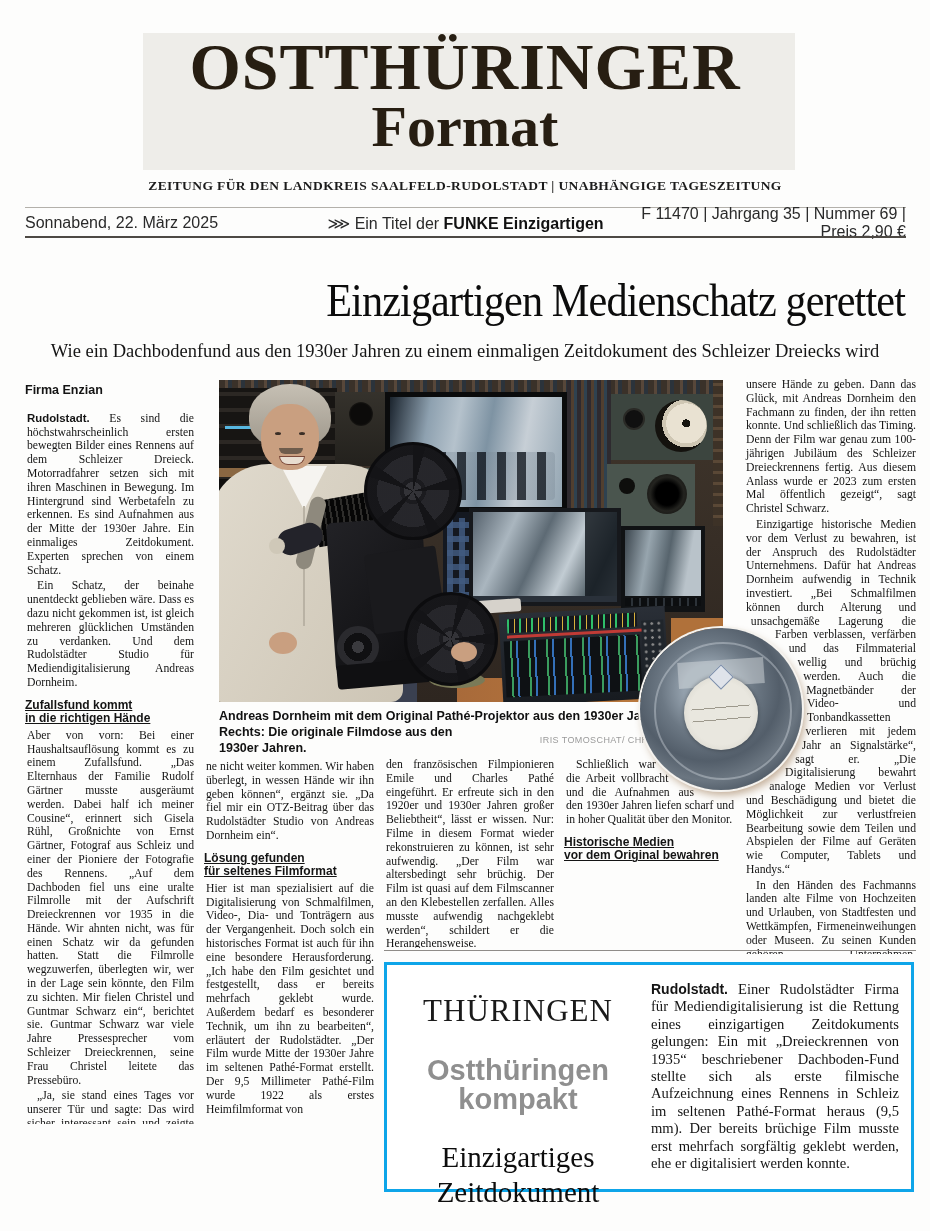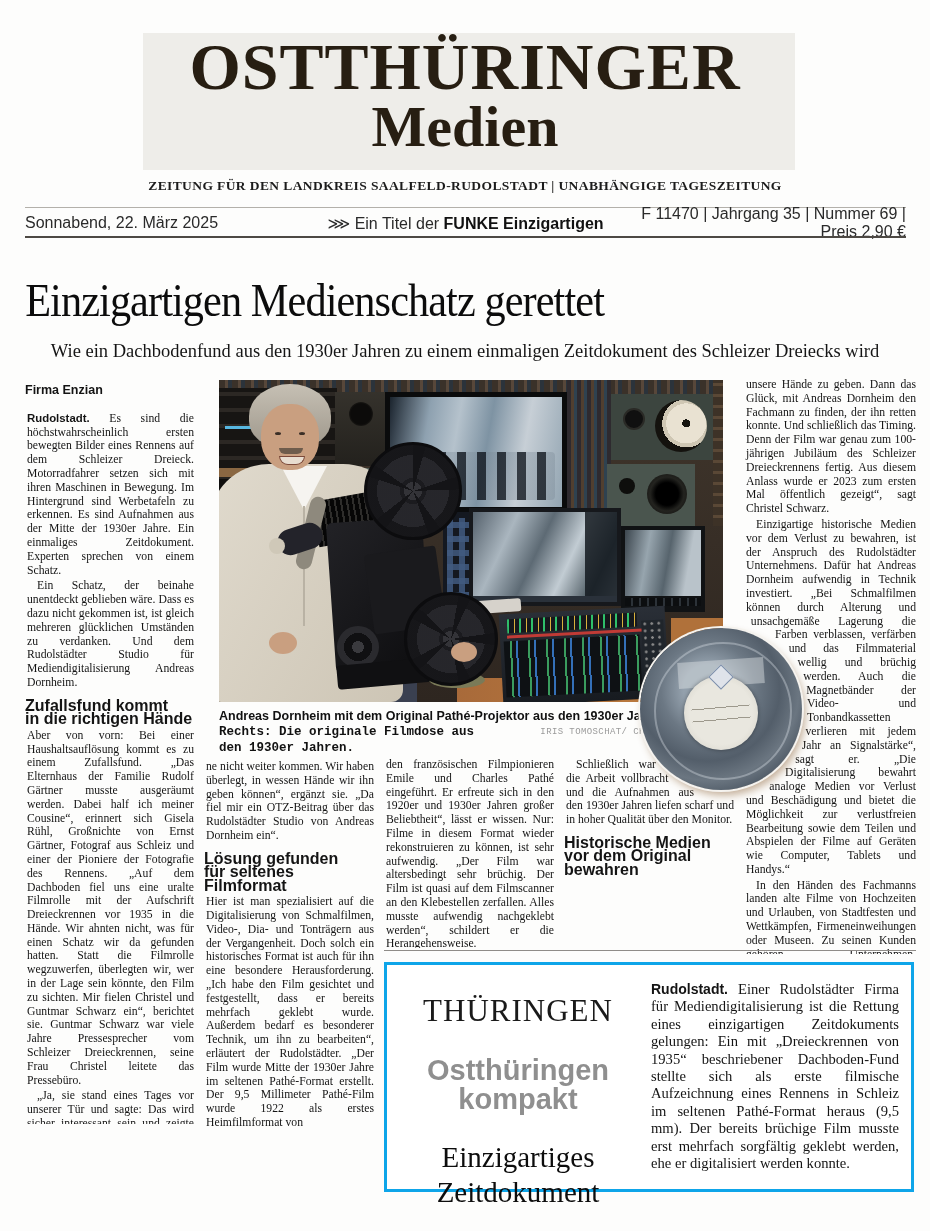--- a/index.html
+++ b/index.html
@@ -16,47 +16,47 @@
             letter-spacing:.4px;color:#1c1c1c;}
   .rule-light{left:25px;top:207px;width:881px;height:1px;background:#b3b0aa;}
   .topbar{left:25px;top:212px;width:881px;height:22px;display:flex;align-items:center;
           font-family:"Liberation Sans",sans-serif;font-size:16px;color:#2a2a2a;}
   .topbar .tleft{flex:0 0 280px;text-align:left;}
   .topbar .tcenter{flex:1;text-align:center;}
   .topbar .tright{flex:0 0 280px;text-align:right;}
   .topbar b{font-weight:bold;color:#111;}
   .rule-dark{left:25px;top:236px;width:881px;height:2px;background:#4d4944;}
   
-  .headline{left:0;top:276px;width:930px;text-align:left;font-size:46px;line-height:1.1;
+  .headline{left:0;top:276px;width:930px;text-align:right;font-size:46px;line-height:1.1;
             color:#0c0c0c;letter-spacing:-1px;}
   .headline span{display:inline-block;transform:scaleX(.92);transform-origin:center;}
   .subheadline{left:0;top:341px;width:930px;text-align:center;font-size:18.5px;color:#151515;}
   
   .col{position:absolute;font-size:11.7px;line-height:13.8px;text-align:justify;color:#141414;
        overflow:hidden;}
   .col p{margin:2px;}
   .col .ind{text-indent:10px;}
   .lead{font-family:"Liberation Sans",sans-serif;font-weight:bold;font-size:11.4px;}
-  .subhead{font-family:"Liberation Sans",sans-serif;font-weight:bold;font-size:16px;
-           line-height:13.5px;margin:9px 0 3px;white-space:pre-line;text-align:left;}
+  .subhead{font-family:"Liberation Sans",sans-serif;font-weight:bold;font-size:12px;
+           line-height:13.5px;margin:9px 0 3px;white-space:pre-line;text-align:left;text-decoration:underline;}
   .byline{font-family:"Liberation Sans",sans-serif;font-weight:bold;font-size:12.5px;
           margin:0 0 14px;text-align:left;}
   .c1{left:25px;top:384px;width:171px;height:740px;}
   .c2{left:204px;top:758px;width:172px;height:400px;}
   .c3{left:384px;top:756px;width:172px;height:192px;}
   .c4{left:564px;top:756px;width:172px;height:196px;}
   .c5{left:744px;top:376px;width:174px;height:578px;}
   .wrapR{float:right;width:80px;height:40px;shape-outside:circle(85px at 65px -51px);}
   .wrapL{float:left;width:70px;height:420px;shape-outside:circle(86px at -23px 333px);}
   
   .photo{left:219px;top:380px;width:504px;height:322px;background:linear-gradient(180deg,#40362c,#2e2620);overflow:hidden;}
   .photo div{position:absolute;}
   .caption{left:219px;top:708px;width:507px;font-family:"Liberation Sans",sans-serif;
            font-weight:bold;font-size:12.5px;line-height:16px;color:#111;}
-  .caption .row2{display:flex;align-items:flex-start;font-family:Liberation Mono, monospace;}
+  .caption .row2{display:flex;align-items:center;}
   .credit{font-weight:normal;font-size:9px;color:#9a9a9a;letter-spacing:.4px;margin-left:60px;white-space:nowrap;}
   
   .canister{left:640px;top:628px;width:162px;height:162px;border-radius:50%;z-index:6;
     background:radial-gradient(circle at 42% 38%,#93a0ac 0 18%,#6c7884 34%,#535e6a 52%,#6b7681 66%,#45505c 82%,#828c96 95%);
     box-shadow:0 0 0 2px #f5f3ef,3px 5px 8px rgba(120,70,20,.45);}
   .can-ring{left:14px;top:14px;width:134px;height:134px;border-radius:50%;border:2px solid rgba(230,235,240,.35);position:absolute;}
   .can-label{left:44px;top:48px;width:74px;height:74px;border-radius:50%;position:absolute;
     background:radial-gradient(circle,#e9e7df 0 60%,#cfccc2 100%);box-shadow:0 0 4px rgba(0,0,0,.4);}
   .can-tape{left:38px;top:32px;width:86px;height:26px;position:absolute;background:rgba(225,228,230,.45);transform:rotate(-4deg);}
   .can-diamond{left:72px;top:40px;width:16px;height:16px;position:absolute;background:#dfe3ea;border:1px solid #7d8faa;transform:rotate(45deg);}
@@ -73,21 +73,21 @@
   .bbox-right{flex:1;padding:16px 12px 0 2px;font-size:14.6px;line-height:17.4px;text-align:justify;color:#141414;}
   .bbox-right .lead{font-size:14px;}
 </style>
 </head>
 <body>
 
 <div class="page">
 
   <div class="abs mast-panel"></div>
   <div class="abs mast-t1">OSTTHÜRINGER</div>
-  <div class="abs mast-t2">Medien</div>
+  <div class="abs mast-t2">Format</div>
   <div class="abs mast-sub">ZEITUNG FÜR DEN LANDKREIS SAALFELD-RUDOLSTADT | UNABHÄNGIGE TAGESZEITUNG</div>
 
   <div class="abs rule-light"></div>
   <div class="abs topbar">
     <span class="tleft">Sonnabend, 22. März 2025</span>
     <span class="tcenter"><span>⋙ Ein Titel der</span> <b>FUNKE Einzigartigen</b></span>
     <span class="tright">F 11470 | Jahrgang 35 | Nummer 69 | Preis 2,90 €</span>
   </div>
   <div class="abs rule-dark"></div>
 

